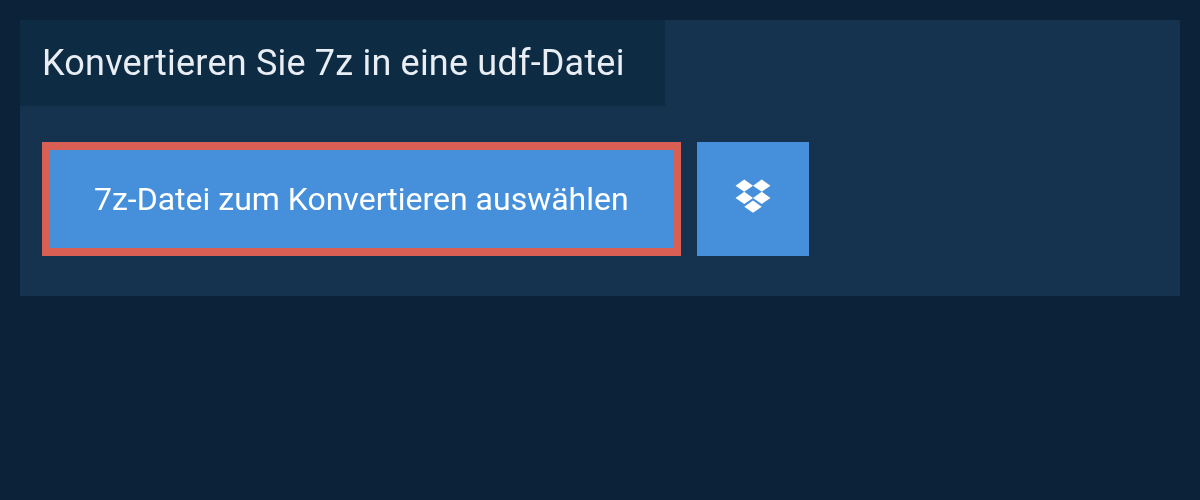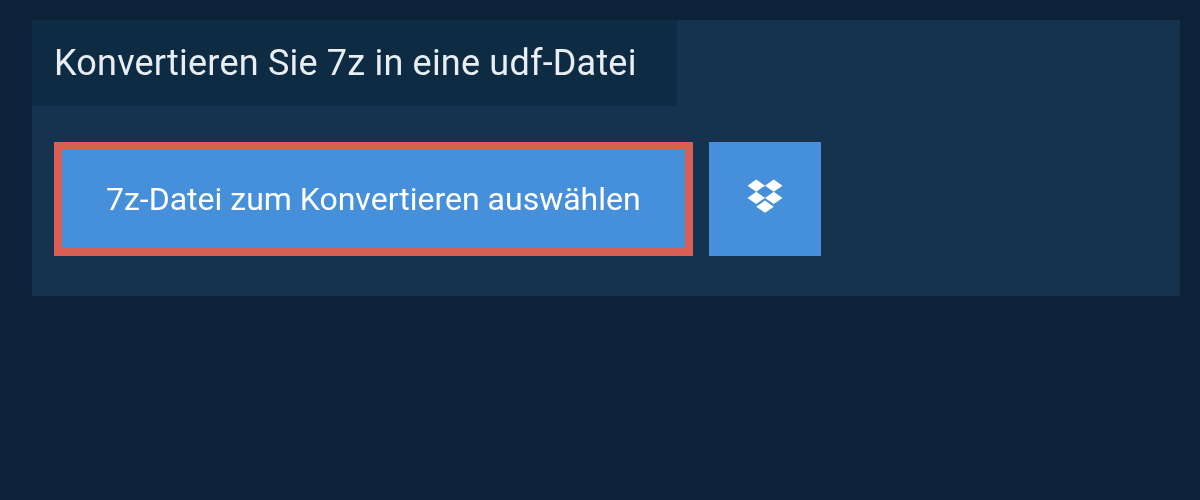--- a/index.html
+++ b/index.html
@@ -9,21 +9,21 @@
     }
     body {
       width: 1200px;
       height: 500px;
       background: #0b2239;
       font-family: -apple-system, BlinkMacSystemFont, "Segoe UI", Roboto, Helvetica, Arial, sans-serif;
       overflow: hidden;
     }
     .panel {
       background: #15324f;
-      margin: 20px 20px 0 32px;
+      margin: 20px 20px 0 20px;
       padding-bottom: 40px;
     }
     .header-bar {
       background: #0e2b44;
       display: inline-block;
       padding: 22px 40px 22px 22px;
     }
     .header-title {
       color: #e8eef4;
       font-size: 36px;

